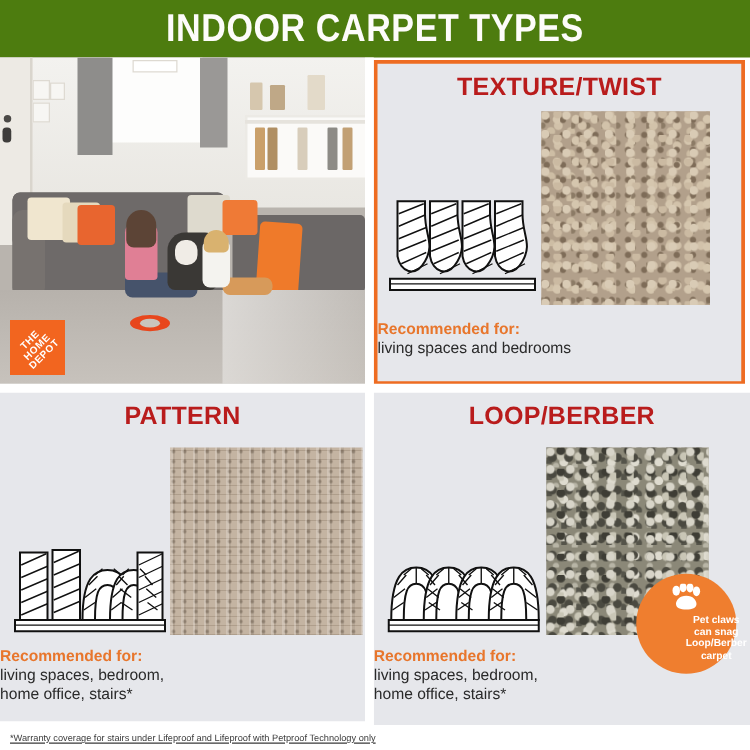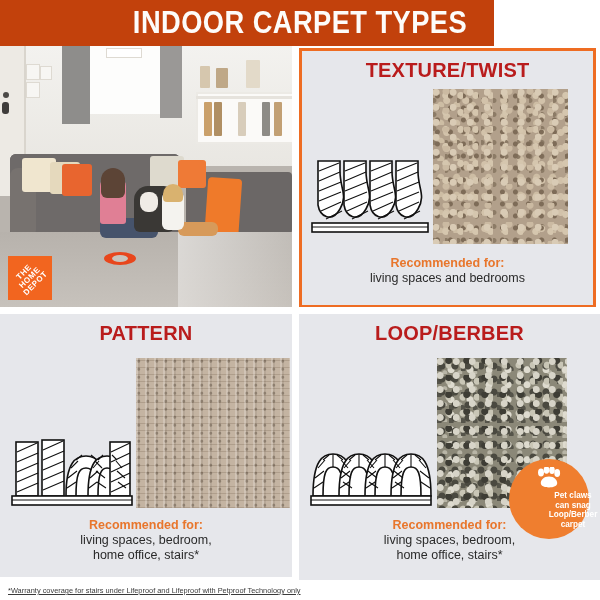--- a/index.html
+++ b/index.html
@@ -1,36 +1,36 @@
 <!DOCTYPE html>
 <html><head>
 <meta charset="utf-8">
 <style>
   html,body{margin:0;padding:0;background:#fff;}
   body{width:600px;height:600px;font-family:"Liberation Sans",sans-serif;overflow:hidden;}
   .sheet{position:relative;width:600px;height:600px;background:#ffffff;}
 
   
-  .header{position:absolute;left:0;top:0;width:494px;height:46px;background:#c2410c;}
+  .header{position:absolute;left:0;top:0;width:600px;height:46px;background:#4d7c0f;}
   .header-title{
     position:absolute;left:0;top:0;width:600px;height:46px;
     display:flex;align-items:center;justify-content:center;
     color:#fdfcfa;font-size:31px;font-weight:bold;letter-spacing:.5px;
     font-family:"Liberation Sans Narrow","Liberation Sans",sans-serif;
     transform:scaleX(.88);transform-origin:center;
   }
 
   
   .panel{position:absolute;background:#e6e7eb;overflow:hidden;}
   .panel.bordered{box-sizing:border-box;border:3px solid #ee6c22;}
   .panel-title{
     position:absolute;left:0;top:8px;width:100%;text-align:center;
     color:#b91c1c;font-size:20px;font-weight:bold;letter-spacing:.2px;
   }
-  .rec{position:absolute;left:0;width:100%;text-align:center;line-height:15px;}
+  .rec{position:absolute;left:0;width:100%;line-height:15px;}
   .rec-label{color:#e8762c;font-size:12.5px;font-weight:bold;display:block;}
   .rec-line{color:#2a2a2a;font-size:12.5px;display:block;}
 
   
   .photo{position:absolute;left:0;top:46px;width:292px;height:261px;overflow:hidden;background:#b9b4ae;}
   .ph-wall{position:absolute;left:0;top:0;width:292px;height:120px;background:linear-gradient(180deg,#f3f2ef,#e9e7e2);}
   .ph-door{position:absolute;left:0;top:0;width:24px;height:150px;background:#edeae4;border-right:2px solid #d9d5cd;}
   .ph-knob{position:absolute;left:3px;top:46px;width:6px;height:6px;border-radius:50%;background:#4c4a47;}
   .ph-knob2{position:absolute;left:2px;top:56px;width:7px;height:12px;border-radius:3px;background:#3f3d3b;}
   .ph-frame{position:absolute;background:#f7f6f3;border:1px solid #dedad2;}

